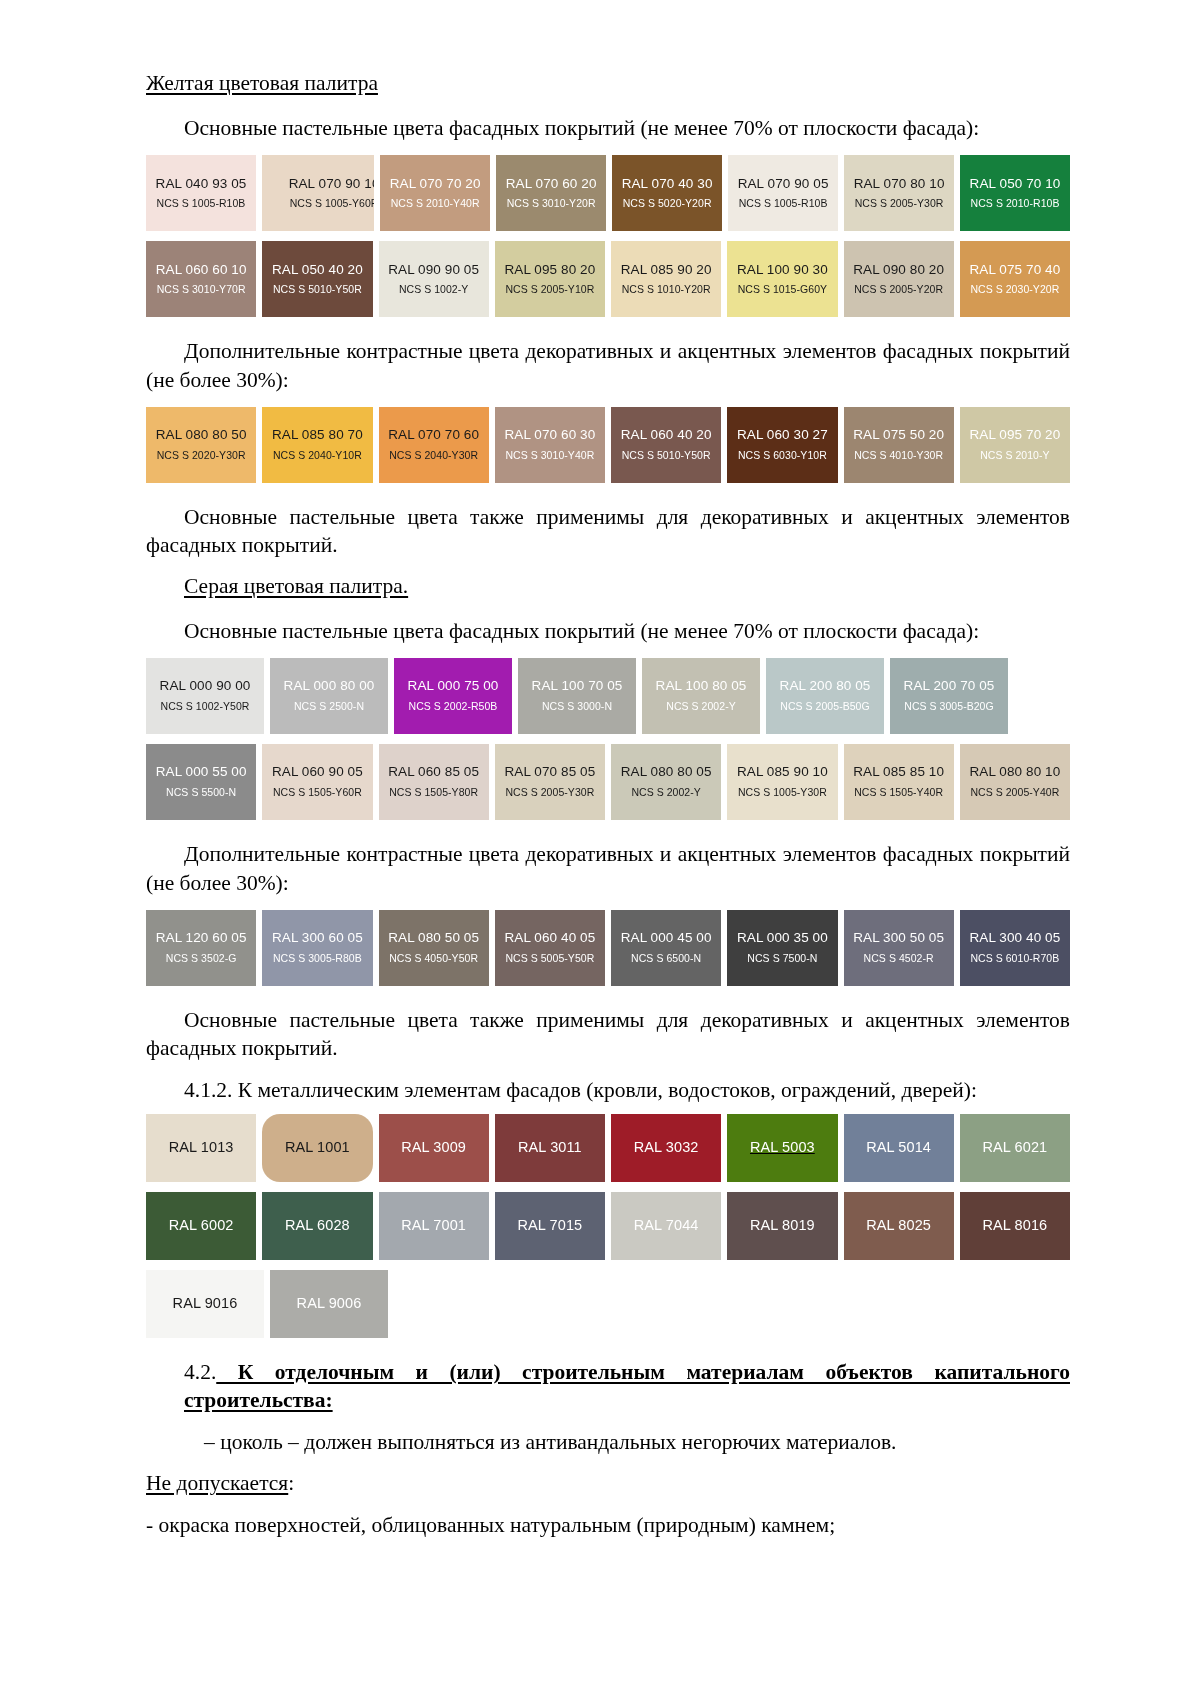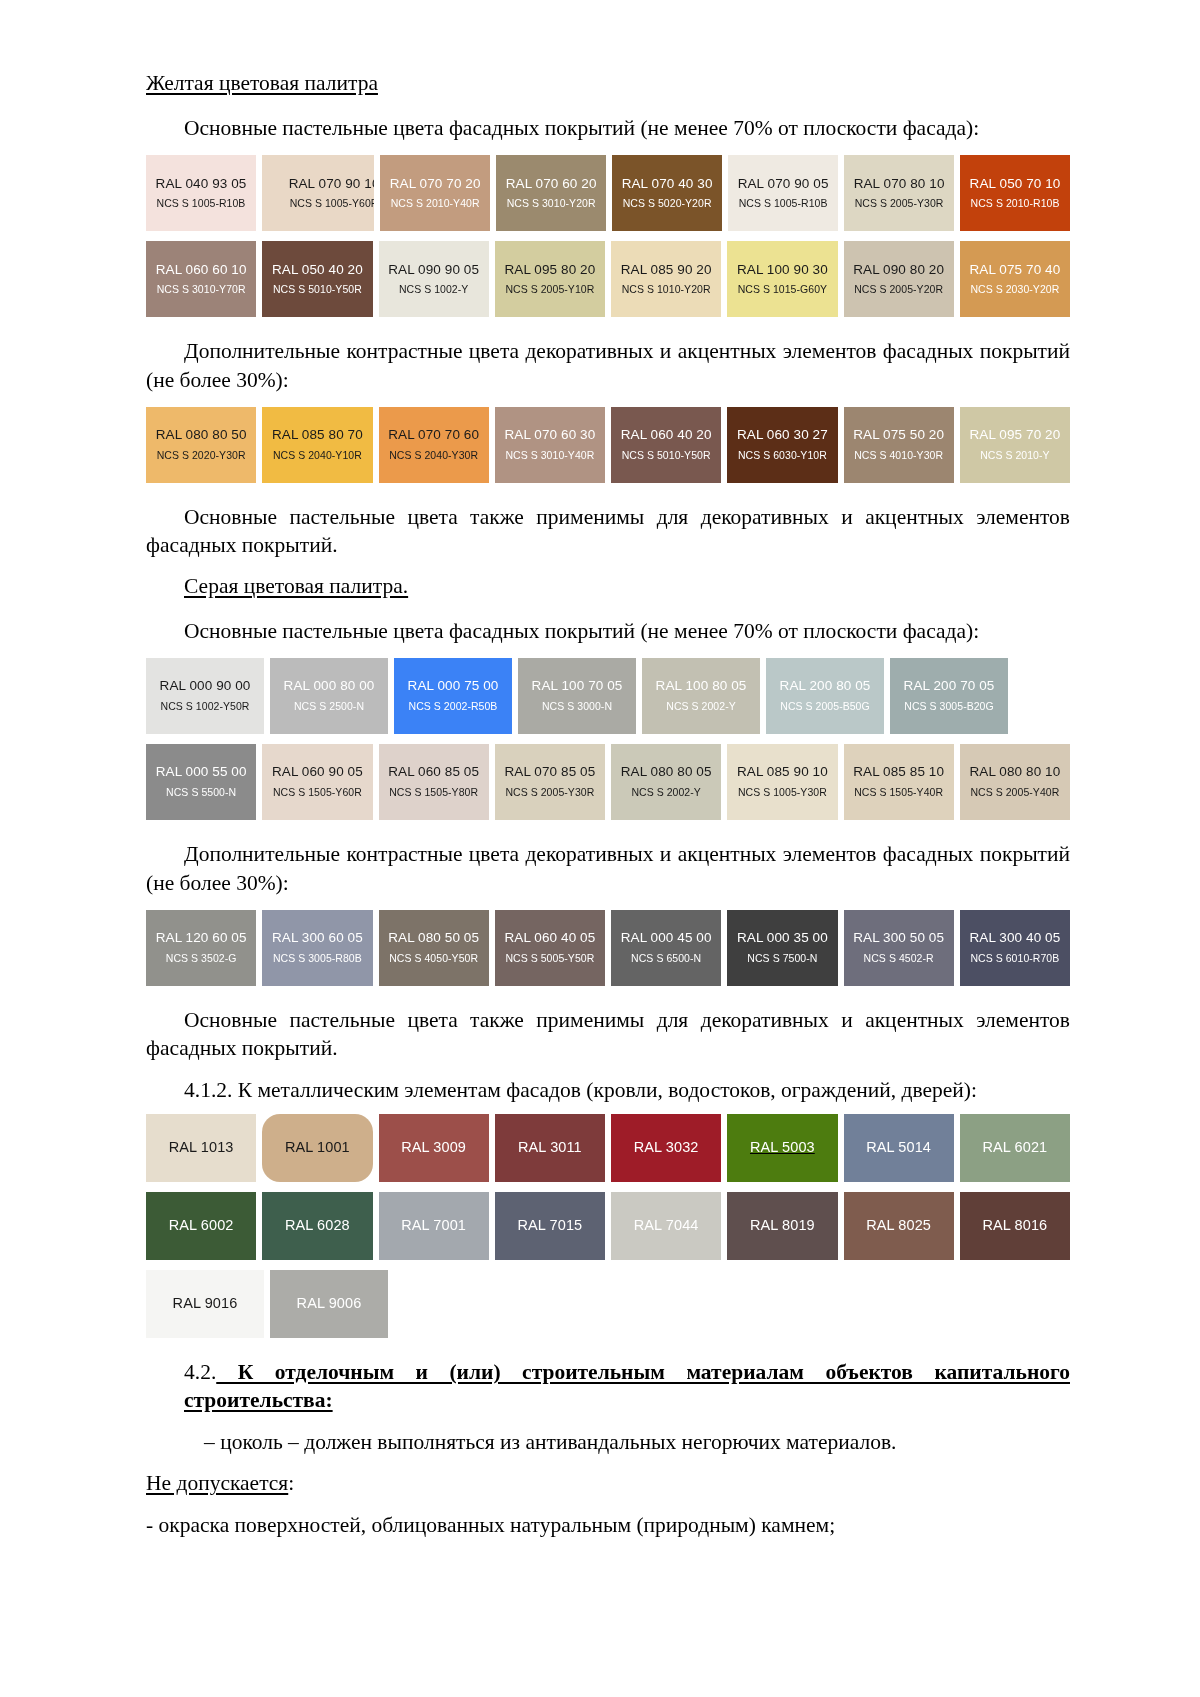--- a/index.html
+++ b/index.html
@@ -122,21 +122,21 @@
         <div class="ncs">NCS S 5020-Y20R</div>
       </div>
       <div class="swatch dark-text" style="background: rgb(239, 234, 226);">
         <div class="ral">RAL 070 90 05</div>
         <div class="ncs">NCS S 1005-R10B</div>
       </div>
       <div class="swatch dark-text" style="background: rgb(221, 215, 195);">
         <div class="ral">RAL 070 80 10</div>
         <div class="ncs">NCS S 2005-Y30R</div>
       </div>
-      <div class="swatch light-text" style="background: #c2410c;">
+      <div class="swatch light-text" style="background: #15803d;">
         <div class="ral">RAL 050 70 10</div>
         <div class="ncs">NCS S 2010-R10B</div>
       </div>
     </div>
   <div class="swatch-row last">
       <div class="swatch light-text" style="background: rgb(156, 131, 120);">
         <div class="ral">RAL 060 60 10</div>
         <div class="ncs">NCS S 3010-Y70R</div>
       </div>
       <div class="swatch light-text" style="background: rgb(109, 74, 60);">
@@ -214,21 +214,21 @@
 
   <div class="swatch-row">
       <div class="swatch dark-text" style="background: rgb(227, 227, 225);">
         <div class="ral">RAL 000 90 00</div>
         <div class="ncs">NCS S 1002-Y50R</div>
       </div>
       <div class="swatch light-text" style="background: rgb(187, 187, 187);">
         <div class="ral">RAL 000 80 00</div>
         <div class="ncs">NCS S 2500-N</div>
       </div>
-      <div class="swatch light-text" style="background: #3b82f6;">
+      <div class="swatch light-text" style="background: #a21caf;">
         <div class="ral">RAL 000 75 00</div>
         <div class="ncs">NCS S 2002-R50B</div>
       </div>
       <div class="swatch light-text" style="background: rgb(170, 170, 164);">
         <div class="ral">RAL 100 70 05</div>
         <div class="ncs">NCS S 3000-N</div>
       </div>
       <div class="swatch light-text" style="background: rgb(194, 192, 178);">
         <div class="ral">RAL 100 80 05</div>
         <div class="ncs">NCS S 2002-Y</div>

